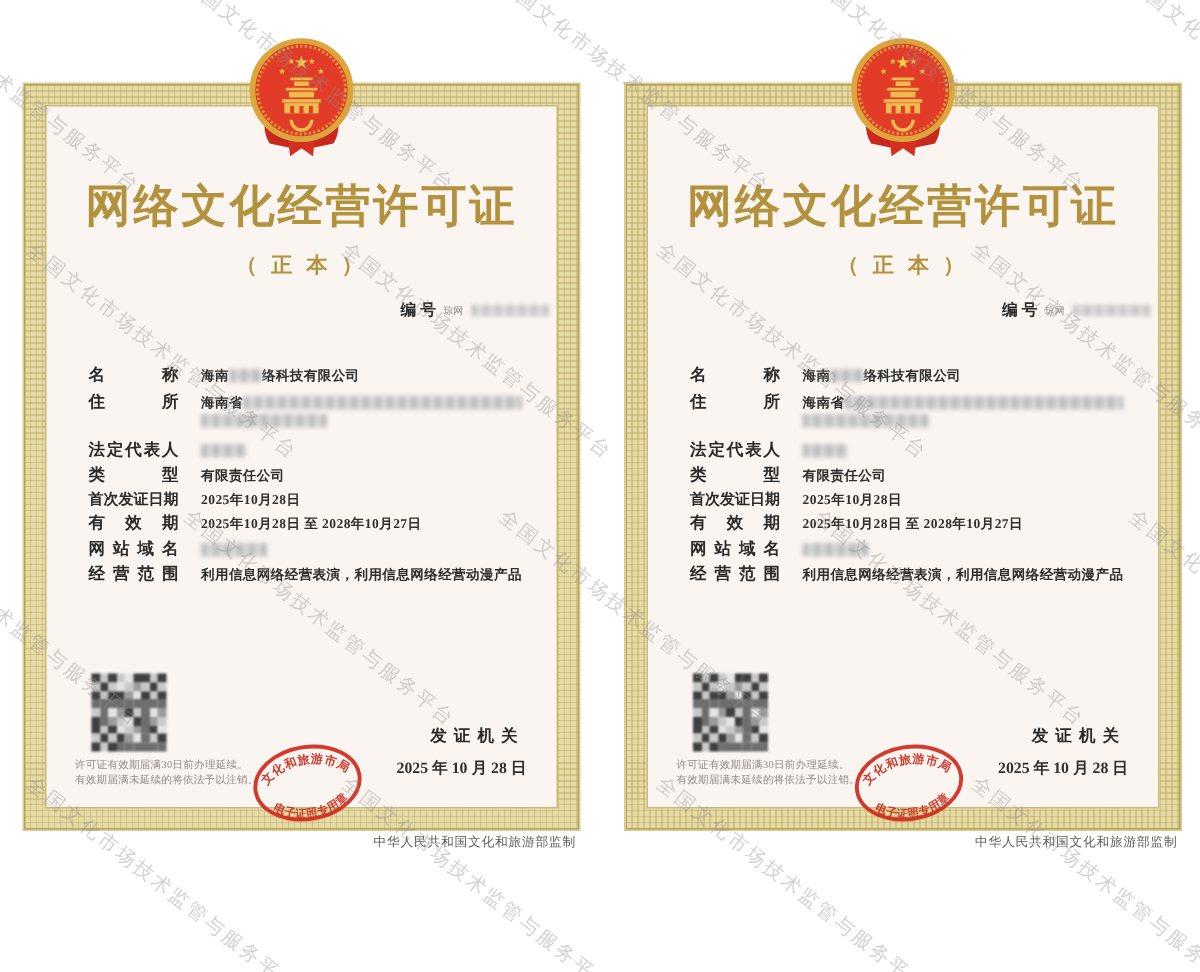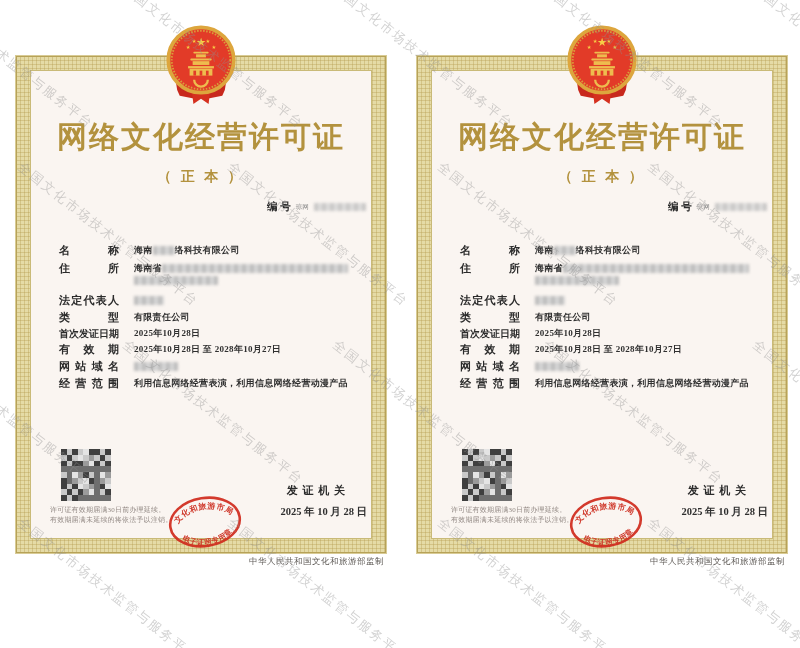--- a/index.html
+++ b/index.html
@@ -77,21 +77,21 @@
     font-size:7px;line-height:10px;color:#938a85;letter-spacing:.2px;}
   .stamp{
     position:absolute;left:136px;top:424px;width:76px;height:54px;
     transform:rotate(-9deg);opacity:.92;
   }
   .issuer{
     position:absolute;right:25px;top:412px;font-size:11px;font-weight:700;
     color:#2b2b2b;letter-spacing:1px;white-space:nowrap;
   }
   .issue-date{
-    position:absolute;right:4px;top:434px;font-size:10.5px;font-weight:700;
+    position:absolute;right:20px;top:434px;font-size:10.5px;font-weight:700;
     color:#2f2f2f;white-space:nowrap;text-align:right;
   }
   .made-by{
     position:absolute;top:500px;right:2px;font-size:8.5px;color:#5f5b57;
     white-space:nowrap;letter-spacing:.5px;
   }
 </style>
 </head>
 <body>
 

